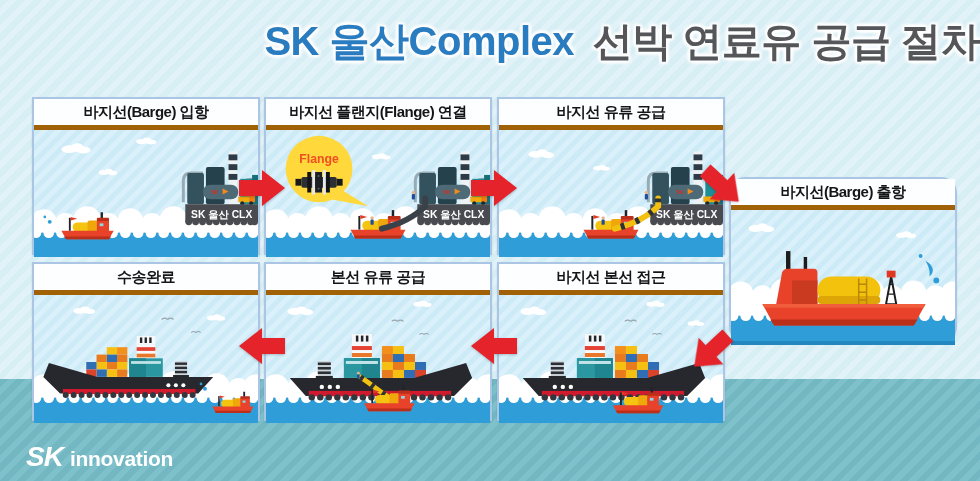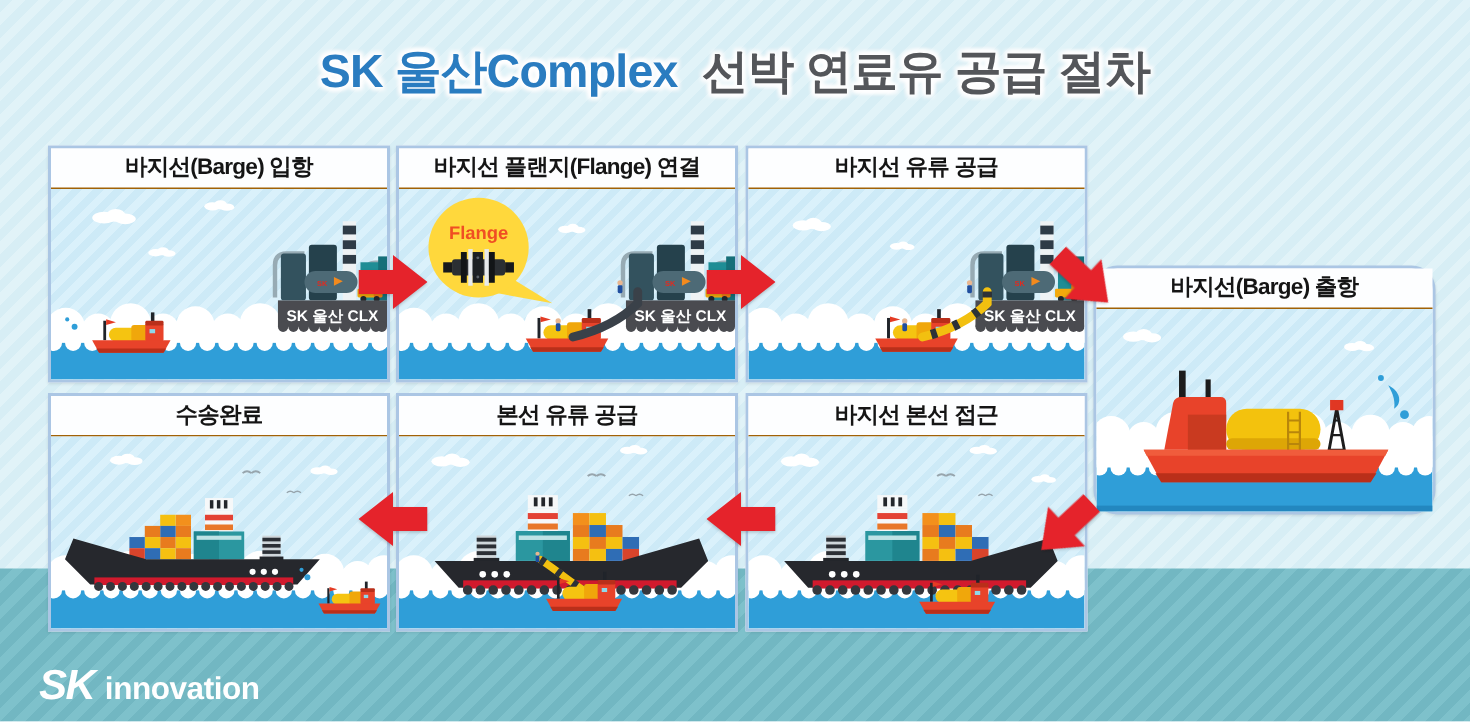--- a/index.html
+++ b/index.html
@@ -6,34 +6,34 @@
   body{
     width:980px;height:481px;position:relative;overflow:hidden;
     font-family:"Liberation Sans","DejaVu Sans",sans-serif;
     background:repeating-linear-gradient(135deg,#d7eef5 0 6px,#e1f3f8 6px 12px);
   }
   .teal-band{
     position:absolute;left:0;top:379px;width:980px;height:102px;
     background:repeating-linear-gradient(135deg,#72b7c2 0 6px,#7ec1cb 6px 12px);
   }
   .title{
-    position:absolute;left:0;top:27px;width:980px;text-align:center;
-    font-size:31px;font-weight:bold;letter-spacing:-0.5px;
+    position:absolute;left:0;top:14px;width:980px;text-align:right;
+    font-size:40px;font-weight:bold;letter-spacing:-0.5px;
     text-shadow:0 0 2px #fff,0 0 3px #fff,0 0 4px #fff,0 0 5px #fff,2px 2px 3px #fff,-2px 2px 3px #fff,2px -2px 3px #fff,-2px -2px 3px #fff;
   }
   .title .brand{color:#2a7cc0;}
   .title .rest{color:#54565a;margin-left:8px;}
   .panel{
     position:absolute;width:228px;background:#fff;
     border:2px solid #abc6e4;box-sizing:border-box;
     box-shadow:0 1px 2px rgba(0,0,0,0.10);
   }
   .panel-header{
     height:26px;line-height:26px;text-align:center;background:#fdfeff;
-    border-bottom:1px solid #a16207;font-size:15px;font-weight:bold;color:#151515;
+    border-bottom:5px solid #a16207;font-size:15px;font-weight:bold;color:#151515;
     letter-spacing:-0.5px;
   }
   .panel-body{
     position:relative;overflow:hidden;
     background:repeating-linear-gradient(135deg,#cdeaf7 0 5px,#daf1fb 5px 10px);
     text-align:right;
   }
   .panel-body svg{display:block;width:100%;height:100%;}
   #panel-1{left:32px;top:97px;height:158px;} #panel-1 .panel-body{height:127px;}
   #panel-2{left:264px;top:97px;height:158px;} #panel-2 .panel-body{height:127px;}

